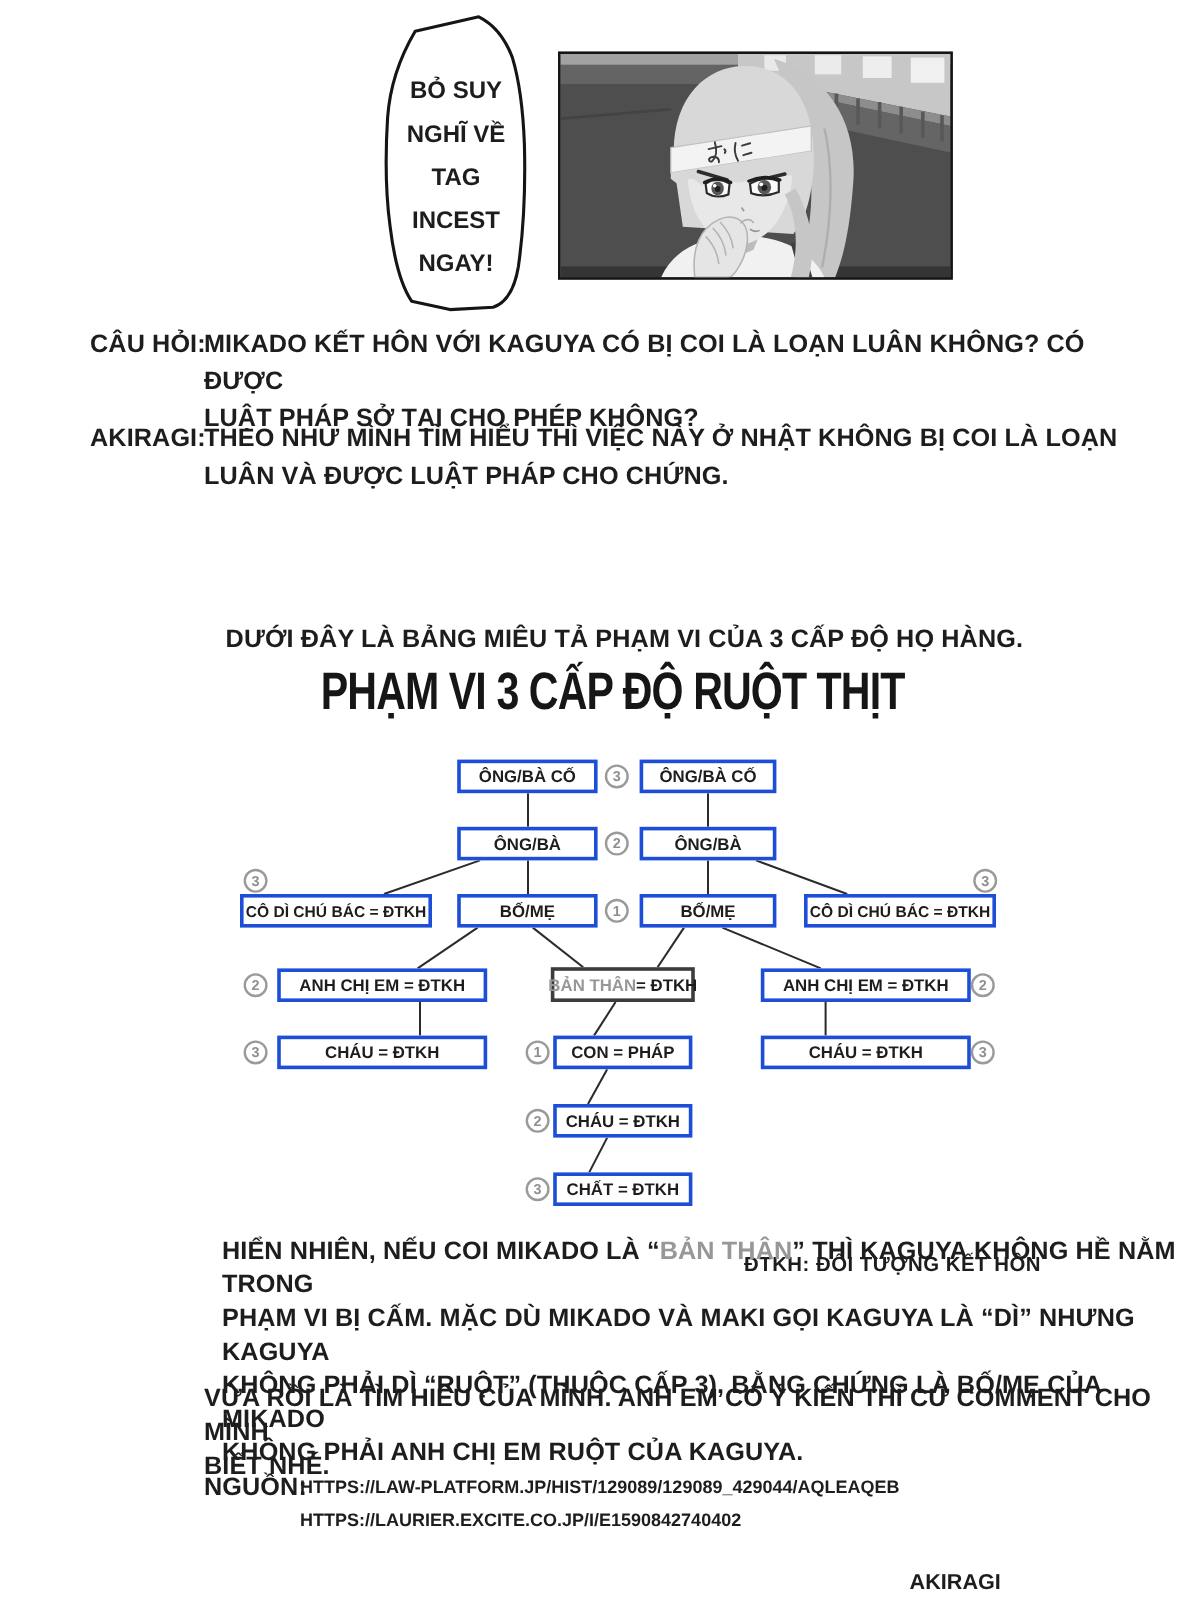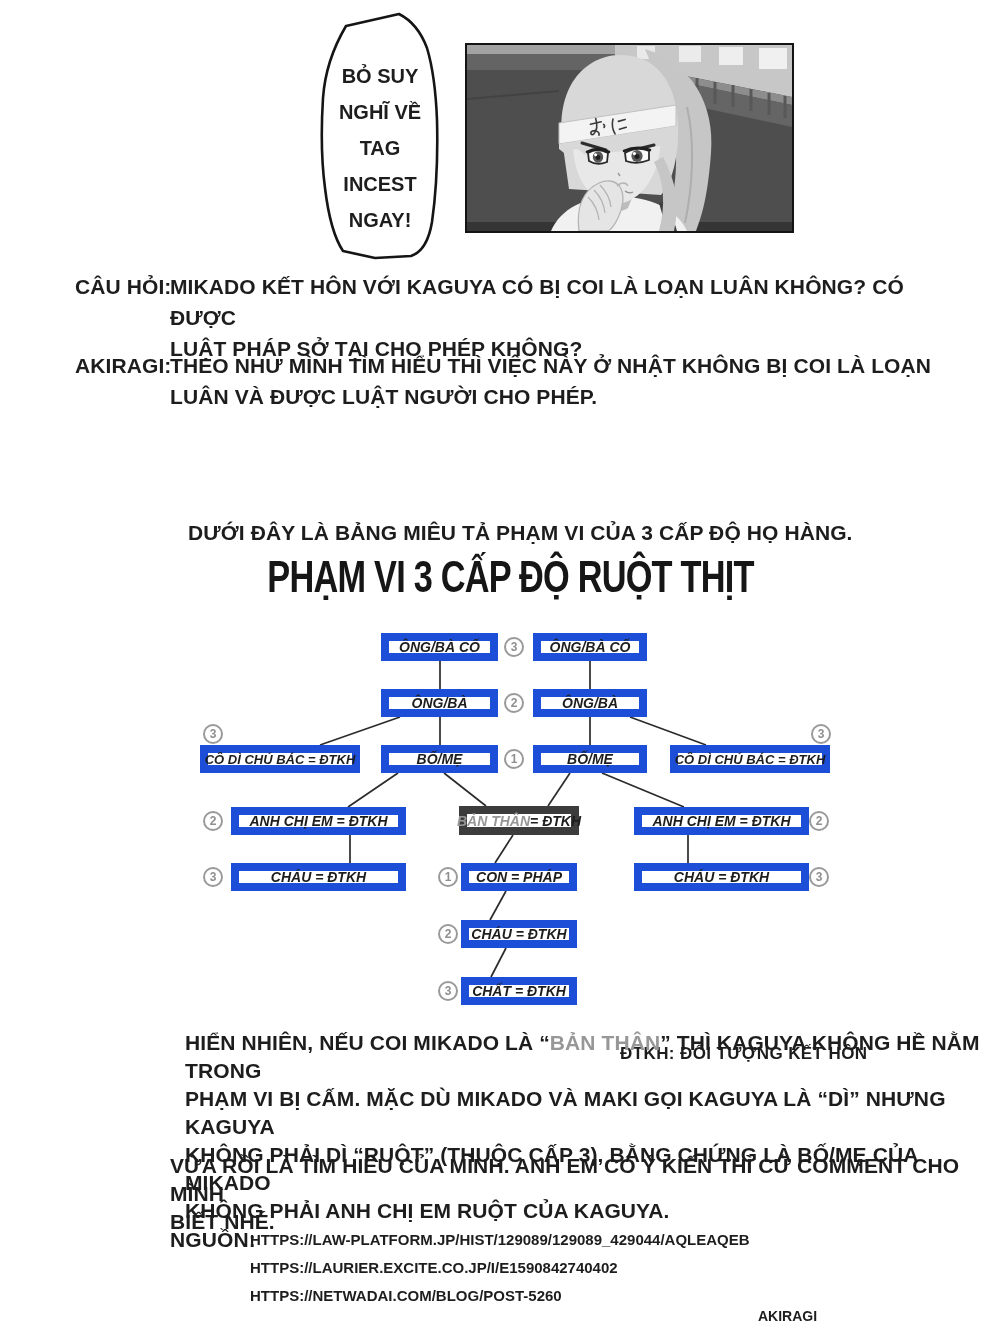--- a/index.html
+++ b/index.html
@@ -15,34 +15,34 @@
        display:flex;align-items:center;justify-content:center;text-align:center;
        font-weight:bold;font-size:20px;line-height:36px;white-space:pre-line;
        box-sizing:border-box;padding-top:24px;}
   .frame{position:absolute;left:465px;top:43px;width:329px;height:190px;
        border:2px solid #141414;box-sizing:border-box;background:#4e4e4e;}
   .frame svg{display:block;}
   .title{position:absolute;left:11px;top:553px;width:999px;text-align:center;
        font-size:44px;line-height:48px;font-weight:bold;letter-spacing:-1px;
        transform:scaleX(0.78);transform-origin:50% 50%;color:#161616;}
   .lines{position:absolute;left:0;top:0;pointer-events:none;}
-  .nd{position:absolute;background:#ffffff;border:8px solid #1d4ed8;box-sizing:border-box;
+  .nd{position:absolute;background:#ffffff;border:3px solid #1d4ed8;box-sizing:border-box;
       display:flex;align-items:center;justify-content:center;font-weight:bold;
-      font-size:14px;white-space:nowrap;color:#1d1d1d;font-style:italic;}
+      font-size:14px;white-space:nowrap;color:#1d1d1d;}
   .nd.wide{font-size:13px;}
   .nd.self{border-color:#3c3c3c;}
   .mk{position:absolute;width:20px;height:20px;border:2px solid #9a9a9a;border-radius:50%;
       box-sizing:border-box;background:#ffffff;color:#8f8f8f;font-size:12px;font-weight:bold;
       display:flex;align-items:center;justify-content:center;}
   .legend{position:absolute;left:620px;top:1008px;font-weight:bold;font-size:17px;
       letter-spacing:0.4px;margin-top:36px;}
   .src-urls{position:absolute;left:250px;top:1226px;font-weight:bold;font-size:15px;
       line-height:28px;}
   .src-urls div{height:28px;}
-  .signature{position:absolute;left:758px;top:1308px;font-weight:bold;font-size:14px;}
+  .signature{position:absolute;left:758px;top:1308px;font-weight:bold;font-size:18px;}
 </style>
 </head>
 <body>
 
 <div class="page">
 
   <svg class="bubble-svg" width="130" height="255" viewBox="0 0 130 255">
     <path d="M84,6 L31,18 C18,40 10,62 8,90 C6,122 6,150 10,180
              C13,205 18,228 28,243 L60,250 L96,248 C108,244 114,232 117,214
              C121,186 123,150 122,112 C121,86 118,60 112,40 C106,24 96,12 84,6 Z" fill="#ffffff" stroke="#151515" stroke-width="2.6" stroke-linejoin="round"></path>
@@ -122,21 +122,21 @@
       </g>
     </svg>
   </div>
 
   <div class="txt lh31" style="left:75px;top:271px;">CÂU HỎI:</div>
   <div class="txt lh31" style="left:170px;top:271px;width:790px;">MIKADO KẾT HÔN VỚI KAGUYA CÓ BỊ COI LÀ LOẠN LUÂN KHÔNG? CÓ ĐƯỢC
 LUẬT PHÁP SỞ TẠI CHO PHÉP KHÔNG?</div>
 
   <div class="txt lh31" style="left:75px;top:350px;">AKIRAGI:</div>
   <div class="txt lh31" style="left:170px;top:350px;width:790px;">THEO NHƯ MÌNH TÌM HIỂU THÌ VIỆC NÀY Ở NHẬT KHÔNG BỊ COI LÀ LOẠN
-LUÂN VÀ ĐƯỢC LUẬT NGƯỜI CHO PHÉP.</div>
+LUÂN VÀ ĐƯỢC LUẬT PHÁP CHO CHỨNG.</div>
 
 
   <div class="txt lh31" style="left:188px;top:517px;width:790px;">DƯỚI ĐÂY LÀ BẢNG MIÊU TẢ PHẠM VI CỦA 3 CẤP ĐỘ HỌ HÀNG.</div>
 
   <div class="title">PHẠM VI 3 CẤP ĐỘ RUỘT THỊT</div>
 
   <svg class="lines" width="999" height="1332" viewBox="0 0 999 1332">
     <g stroke="#2b2b2b" stroke-width="1.7">
       <line x1="440" y1="661" x2="440" y2="689"></line>
       <line x1="590" y1="661" x2="590" y2="689"></line>
@@ -196,18 +196,17 @@
 KHÔNG PHẢI DÌ “RUỘT” (THUỘC CẤP 3), BẰNG CHỨNG LÀ BỐ/MẸ CỦA MIKADO
 KHÔNG PHẢI ANH CHỊ EM RUỘT CỦA KAGUYA.</span></div>
 
   <div class="txt lh28" style="left:170px;top:1152px;width:800px;">VỪA RỒI LÀ TÌM HIỂU CỦA MÌNH. ANH EM CÓ Ý KIẾN THÌ CỨ COMMENT CHO MÌNH
 BIẾT NHÉ.</div>
 
   <div class="txt lh28" style="left:170px;top:1226px;">NGUỒN:</div>
   <div class="src-urls">
     <div>HTTPS://LAW-PLATFORM.JP/HIST/129089/129089_429044/AQLEAQEB</div>
     <div>HTTPS://LAURIER.EXCITE.CO.JP/I/E1590842740402</div>
-    <div>HTTPS://NETWADAI.COM/BLOG/POST-5260</div>
   </div>
 
   <div class="signature">AKIRAGI</div>
 
 </div>
 
 </body></html>

